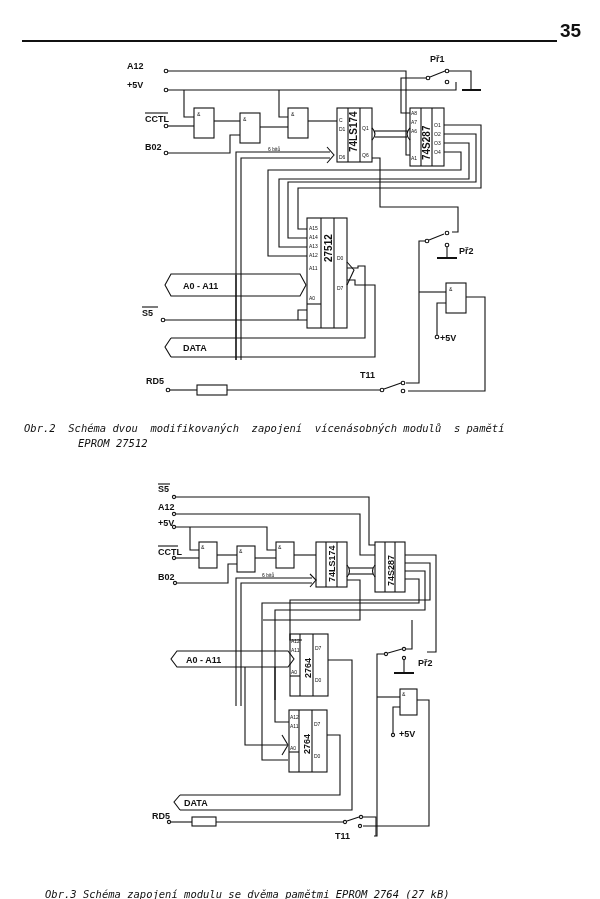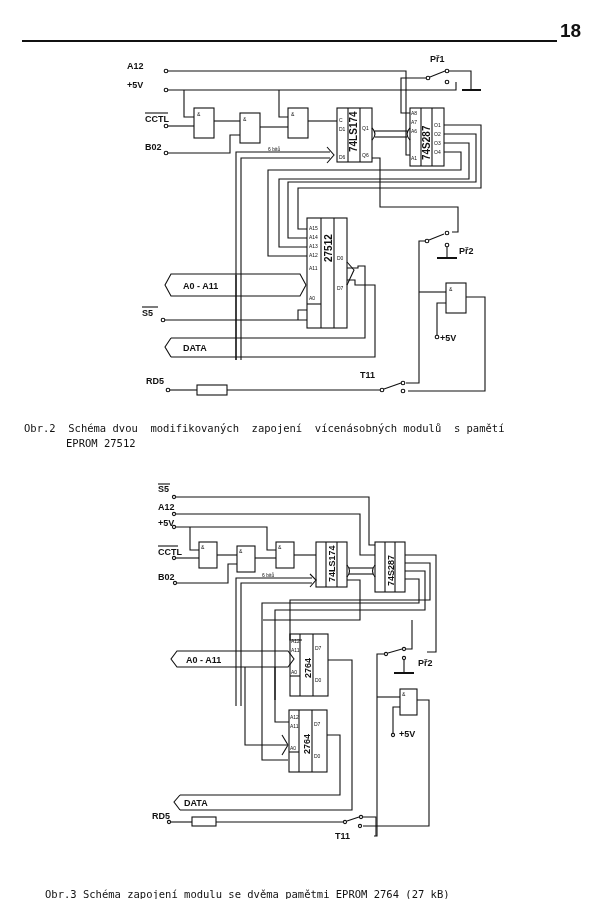--- a/index.html
+++ b/index.html
@@ -4,30 +4,30 @@
 <style>
   html,body{margin:0;padding:0;background:#fff;}
   body{width:600px;height:899px;position:relative;overflow:hidden;font-family:"DejaVu Sans Mono",monospace;color:#111;}
   .rule{position:absolute;left:22px;top:40px;width:535px;height:2px;background:#111;}
   .pagenum{position:absolute;left:560px;top:20px;font-family:"Liberation Sans",sans-serif;font-weight:bold;font-size:19px;color:#111;}
   svg{position:absolute;left:0;top:0;}
   svg text{font-family:"Liberation Sans",sans-serif;fill:#111;}
   .lbl{font-size:9px;font-weight:bold;}
   .tiny{font-size:5px;}
   .chip{font-size:10px;font-weight:bold;}
-  .cap{position:absolute;font-family:"DejaVu Sans Mono",monospace;font-size:10.5px;color:#111;white-space:pre;}
+  .cap{position:absolute;font-family:"DejaVu Sans Mono",monospace;font-size:10.5px;color:#111;white-space:pre;font-style:italic;}
   .cap2{left:24px;top:422px;}
-  .cap2b{left:66px;top:437px;text-align:right;}
+  .cap2b{left:78px;top:437px;text-align:right;}
   .cap3{left:45px;top:888px;}
 </style>
 </head>
 <body>
 
 <div class="rule"></div>
-<div class="pagenum">18</div>
+<div class="pagenum">35</div>
 
 <svg width="600" height="899" viewBox="0 0 600 899" stroke="#111" stroke-width="1.1" fill="none">
 
   <g>
 
     <text class="lbl" x="127" y="69" stroke="none">A12</text>
     <text class="lbl" x="127" y="88" stroke="none">+5V</text>
     <text class="lbl" x="145" y="122" stroke="none">CCTL</text>
     <line x1="145" y1="113" x2="168" y2="113"></line>
     <text class="lbl" x="145" y="150" stroke="none">B02</text>

